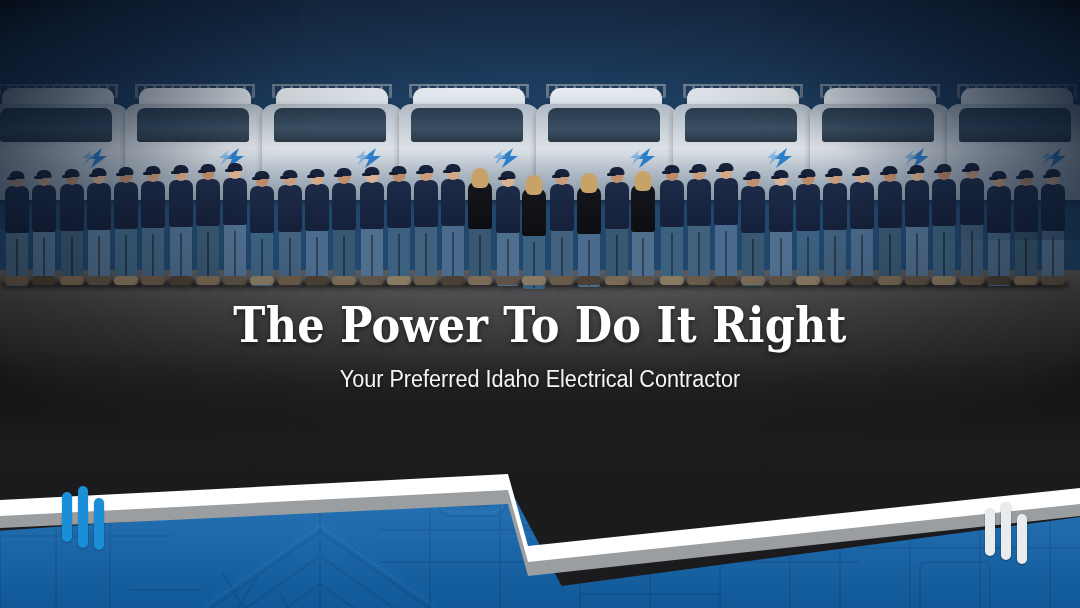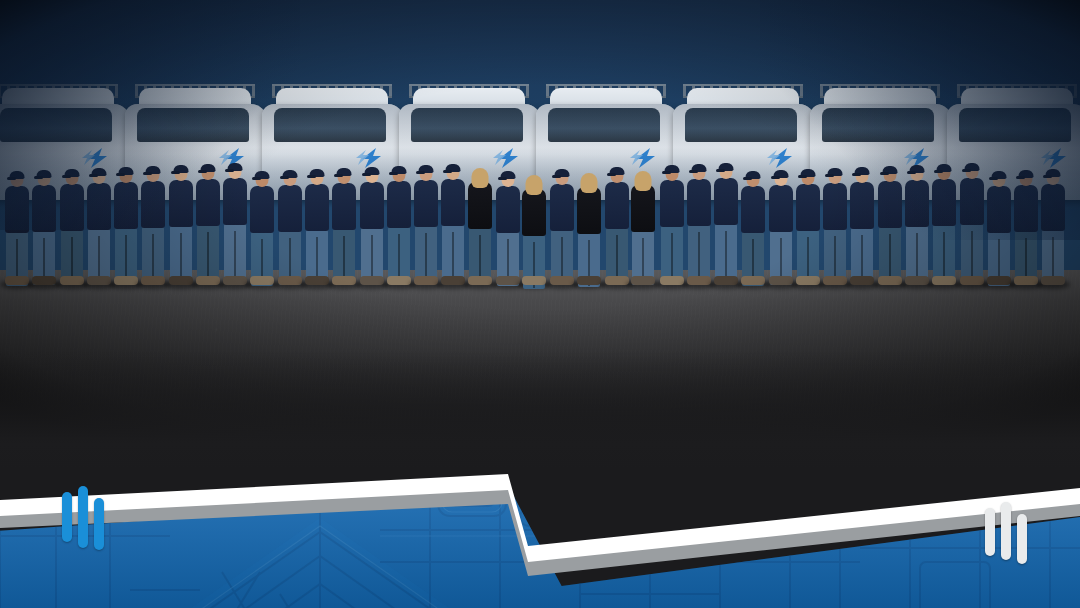--- a/index.html
+++ b/index.html
@@ -608,20 +608,24 @@
           <span class="capb"></span>
         </div>
       </div>
 
     <div class="cornerL"></div>
     <div class="cornerR"></div>
     <div class="vig"></div>
     <div class="fadeBtm"></div>
   </div>
 
+  <div class="copy">
+    <h1 class="headline">The Power To Do It Right</h1>
+    <p class="sub">Your Preferred Idaho Electrical Contractor</p>
+  </div>
 
   <div class="banner">
 
     <div class="blue"></div>
 
     <div class="bpWrap">
       <svg class="bp" viewBox="0 0 1160 190" preserveAspectRatio="none">
         <g fill="none" stroke="#0d4e8c" stroke-width="2" opacity=".85">
           <path d="M-10 60 L230 60 M-10 92 L210 92 M40 20 L40 190 M96 34 L96 190 M150 48 L150 190"></path>
           <path d="M200 190 L360 78 L520 190" stroke-width="7" stroke="#1b78c4" opacity=".5"></path>

